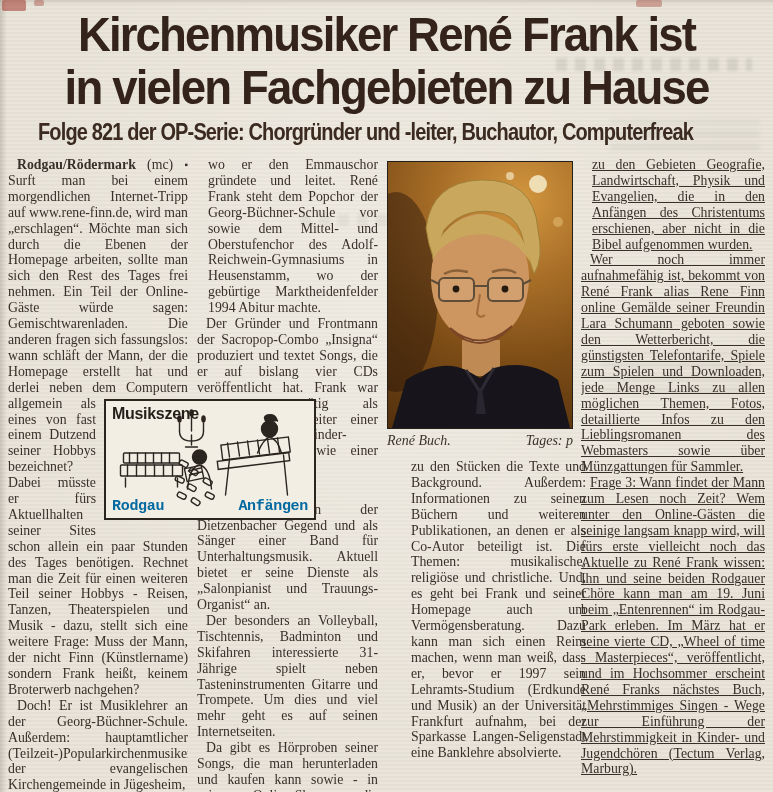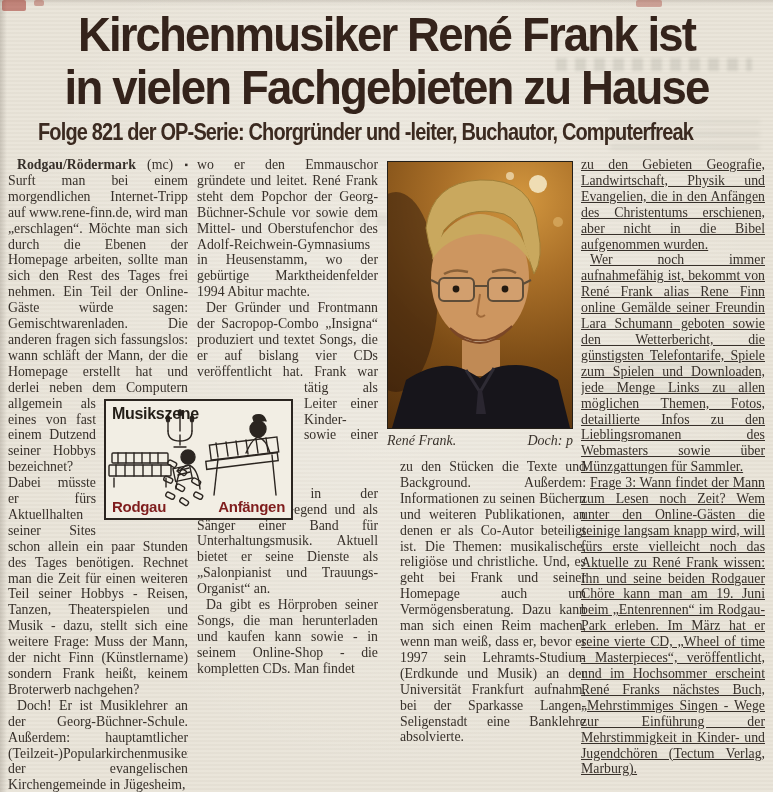--- a/index.html
+++ b/index.html
@@ -38,21 +38,21 @@
     transform:scaleX(.85);transform-origin:0 0;white-space:nowrap;
   }
 
   
   .col{
     position:absolute;top:157px;height:635px;overflow:hidden;
     text-align:justify;font-size:13.8px;line-height:15.9px;
     hyphens:auto;-webkit-hyphens:auto;
   }
   .col p{margin:0;padding:0;text-indent:9px;}
-  .col p.cont{text-indent:0;}
+  .col p.cont{text-indent:0;margin-left:11px;}
   .lede{font-weight:bold;margin-top:48px;}
   .bullet{font-size:10px;vertical-align:1px;}
   .pbreak{display:block;height:0;}
   .cutout-r{float:right;width:86px;height:124px;margin:2px 0 2px 6px;}
   .cutout-l{float:left;width:99px;height:102px;margin:2px 8px 2px 0;}
 
   
   .photo{
     position:absolute;left:387px;top:161px;width:186px;height:268px;
     border:1px solid #241f18;box-sizing:border-box;
@@ -61,32 +61,32 @@
   }
   .caption{
     position:absolute;left:387px;top:433px;width:186px;
     display:flex;justify-content:space-between;
     font-style:italic;font-size:14px;color:#3a332c;
   }
   .col3text{position:absolute;left:400px;top:459px;width:186px;height:331px;}
 
   
   .infobox{
-    position:absolute;left:104px;top:399px;width:189px;height:121px;
+    position:absolute;left:104px;top:399px;width:212px;height:121px;
     background:#f2eee4;border:2px solid #2b2520;box-sizing:border-box;
   }
   .infobox-title{
     position:absolute;left:6px;top:4px;
     font-family:"Liberation Sans", sans-serif;font-weight:bold;
     font-size:16px;color:#241f18;letter-spacing:-.3px;
   }
   .infobox-label{
     position:absolute;bottom:3px;
-    font-family:Liberation Sans, sans-serif;font-weight:bold;
-    font-size:15px;color:#7f1d1d;letter-spacing:-.3px;
+    font-family:Liberation Mono, monospace;font-weight:bold;
+    font-size:15px;color:#0369a1;letter-spacing:-.3px;
   }
   .infobox-label.left{left:6px;}
   .infobox-label.right{right:6px;}
   .cartoon{position:absolute;left:0;top:0;width:100%;height:100%;}
 </style>
 </head>
 <body>
 
 <div class="page">
 
@@ -119,20 +119,21 @@
     <p>Doch! Er ist Musiklehrer an der Georg-Büchner-Schule. Außerdem: hauptamtlicher (Teilzeit-)Popularkirchenmusiker der evangelischen Kirchengemeinde in Jügesheim,</p>
   </div>
 
   <div class="col" style="left:197px;width:181px;">
     <p class="cont">wo er den Emmauschor gründete und leitet. René Frank steht dem Popchor der Georg-Büchner-Schule vor sowie dem Mittel- und Oberstufenchor des Adolf-Reichwein-Gymnasiums in Heusenstamm, wo der gebürtige Marktheidenfelder 1994 Abitur machte.</p>
     <p>
       <span>Der Gründer und Frontmann der Sacropop-Combo „Insigna“ produziert und textet Songs, die er auf bislang vier CDs veröffentlicht hat.</span>
       <span class="cutout-l"></span>
       <span>Frank war tätig als Leiter einer Kinder- sowie einer Jugendschola in der Dietzenbacher Gegend und als Sänger einer Band für Unterhaltungsmusik. Aktuell bietet er seine Dienste als „Salonpianist und Trauungs-Organist“ an.</span>
     </p>
+    <p>Der besonders an Volleyball, Tischtennis, Badminton und Skifahren interessierte 31-Jährige spielt neben Tasteninstrumenten Gitarre und Trompete. Um dies und viel mehr geht es auf seinen Internetseiten.</p>
     <p>Da gibt es Hörproben seiner Songs, die man herunterladen und kaufen kann sowie - in seinem Online-Shop - die kompletten CDs. Man findet</p>
   </div>
 
   <div class="photo">
     <svg viewBox="0 0 184 266" width="184" height="266">
       <ellipse cx="8" cy="130" rx="42" ry="100" fill="rgba(35,18,8,.45)"></ellipse>
       <circle cx="150" cy="22" r="9" fill="#f3e6c2" opacity=".9"></circle>
       <circle cx="122" cy="14" r="4" fill="#f3e6c2" opacity=".7"></circle>
       <circle cx="170" cy="60" r="5" fill="#e8c27a" opacity=".5"></circle>
       <rect x="74" y="178" width="38" height="36" fill="#c08a55"></rect>
@@ -149,22 +150,22 @@
       <circle cx="68" cy="127" r="3.4" fill="#241a10"></circle>
       <circle cx="117" cy="127" r="3.4" fill="#241a10"></circle>
       <path d="M92,132 L89,152 Q92,157 97,153" stroke="#a06a3a" stroke-width="2" fill="none"></path>
       <path d="M62,166 Q92,192 124,164 Q110,180 92,181 Q73,180 62,166 Z" fill="#f0e4cc" stroke="#7a4626" stroke-width="2"></path>
       <path d="M4,266 L18,218 Q52,196 78,208 L92,216 L106,206 Q142,196 170,218 L182,266 Z" fill="#17151b"></path>
       <path d="M78,208 L92,230 L106,206" stroke="#2e2b34" stroke-width="3" fill="none"></path>
       <path d="M90,228 L88,252 L98,252 L94,228 Z" fill="#2a2630"></path>
     </svg>
   </div>
   <div class="caption">
-    <span>René Frank.</span>
-    <span>Doch: p</span>
+    <span>René Buch.</span>
+    <span>Tages: p</span>
   </div>
 
   <div class="col col3text">
     <p class="cont">zu den Stücken die Texte und Background. Außerdem: Informationen zu seinen Büchern und weiteren Publikationen, an denen er als Co-Autor beteiligt ist. Die Themen: musikalische, religiöse und christliche. Und, es geht bei Frank und seiner Homepage auch um Vermögensberatung. Dazu kann man sich einen Reim machen, wenn man weiß, dass er, bevor er 1997 sein Lehramts-Studium (Erdkunde und Musik) an der Universität Frankfurt aufnahm, bei der Sparkasse Langen-Seligenstadt eine Banklehre absolvierte.</p>
   </div>
 
   <div class="col" style="left:581px;width:184px;height:633px;text-decoration:underline;">
     <p class="cont">zu den Gebieten Geografie, Landwirtschaft, Physik und Evangelien, die in den Anfängen des Christentums erschienen, aber nicht in die Bibel aufgenommen wurden.</p>
     <p>Wer noch immer aufnahmefähig ist, bekommt von René Frank alias Rene Finn online Gemälde seiner Freundin Lara Schumann geboten sowie den Wetterbericht, die günstigsten Telefontarife, Spiele zum Spielen und Downloaden, jede Menge Links zu allen möglichen Themen, Fotos, detaillierte Infos zu den Lieblingsromanen des Webmasters sowie über Münzgattungen für Sammler.</p>
     <p>Frage 3: Wann findet der Mann zum Lesen noch Zeit? Wem unter den Online-Gästen die seinige langsam knapp wird, will fürs erste vielleicht noch das Aktuelle zu René Frank wissen: Ihn und seine beiden Rodgauer Chöre kann man am 19. Juni beim „Entenrennen“ im Rodgau-Park erleben. Im März hat er seine vierte CD, „Wheel of time - Masterpieces“, veröffentlicht, und im Hochsommer erscheint René Franks nächstes Buch, „Mehrstimmiges Singen - Wege zur Einführung der Mehrstimmigkeit in Kinder- und Jugendchören (Tectum Verlag, Marburg).</p>

